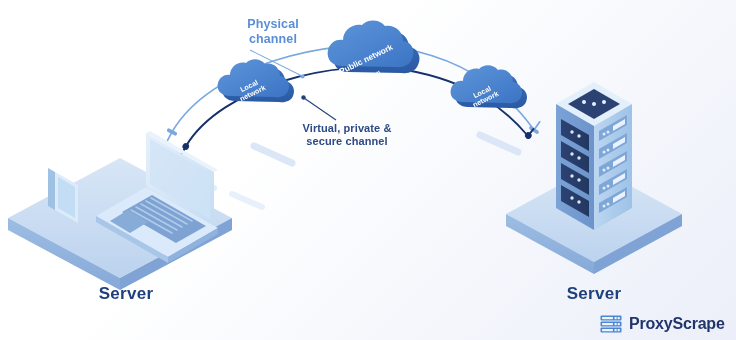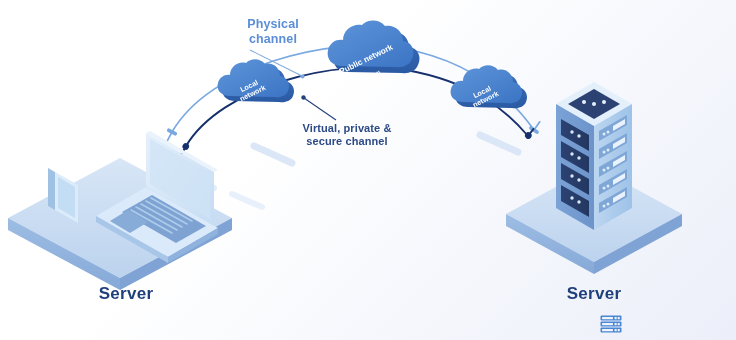--- a/index.html
+++ b/index.html
@@ -304,15 +304,16 @@
         <rect x="2" y="8" width="11" height="2.2" rx="0.6" fill="#eef4fc"></rect>
         <rect x="14.5" y="8" width="2.2" height="2.2" rx="0.5" fill="#eef4fc"></rect>
         <rect x="17.6" y="8" width="2.2" height="2.2" rx="0.5" fill="#eef4fc"></rect>
 
         <rect x="0.5" y="12.5" width="21" height="5" rx="1" fill="#4a86d4"></rect>
         <rect x="2" y="14" width="11" height="2.2" rx="0.6" fill="#eef4fc"></rect>
         <rect x="14.5" y="14" width="2.2" height="2.2" rx="0.5" fill="#eef4fc"></rect>
         <rect x="17.6" y="14" width="2.2" height="2.2" rx="0.5" fill="#eef4fc"></rect>
       </g>
     </svg>
+    <span class="word">ProxyScrape</span>
   </div>
 
 </div>
 
 </body></html>

